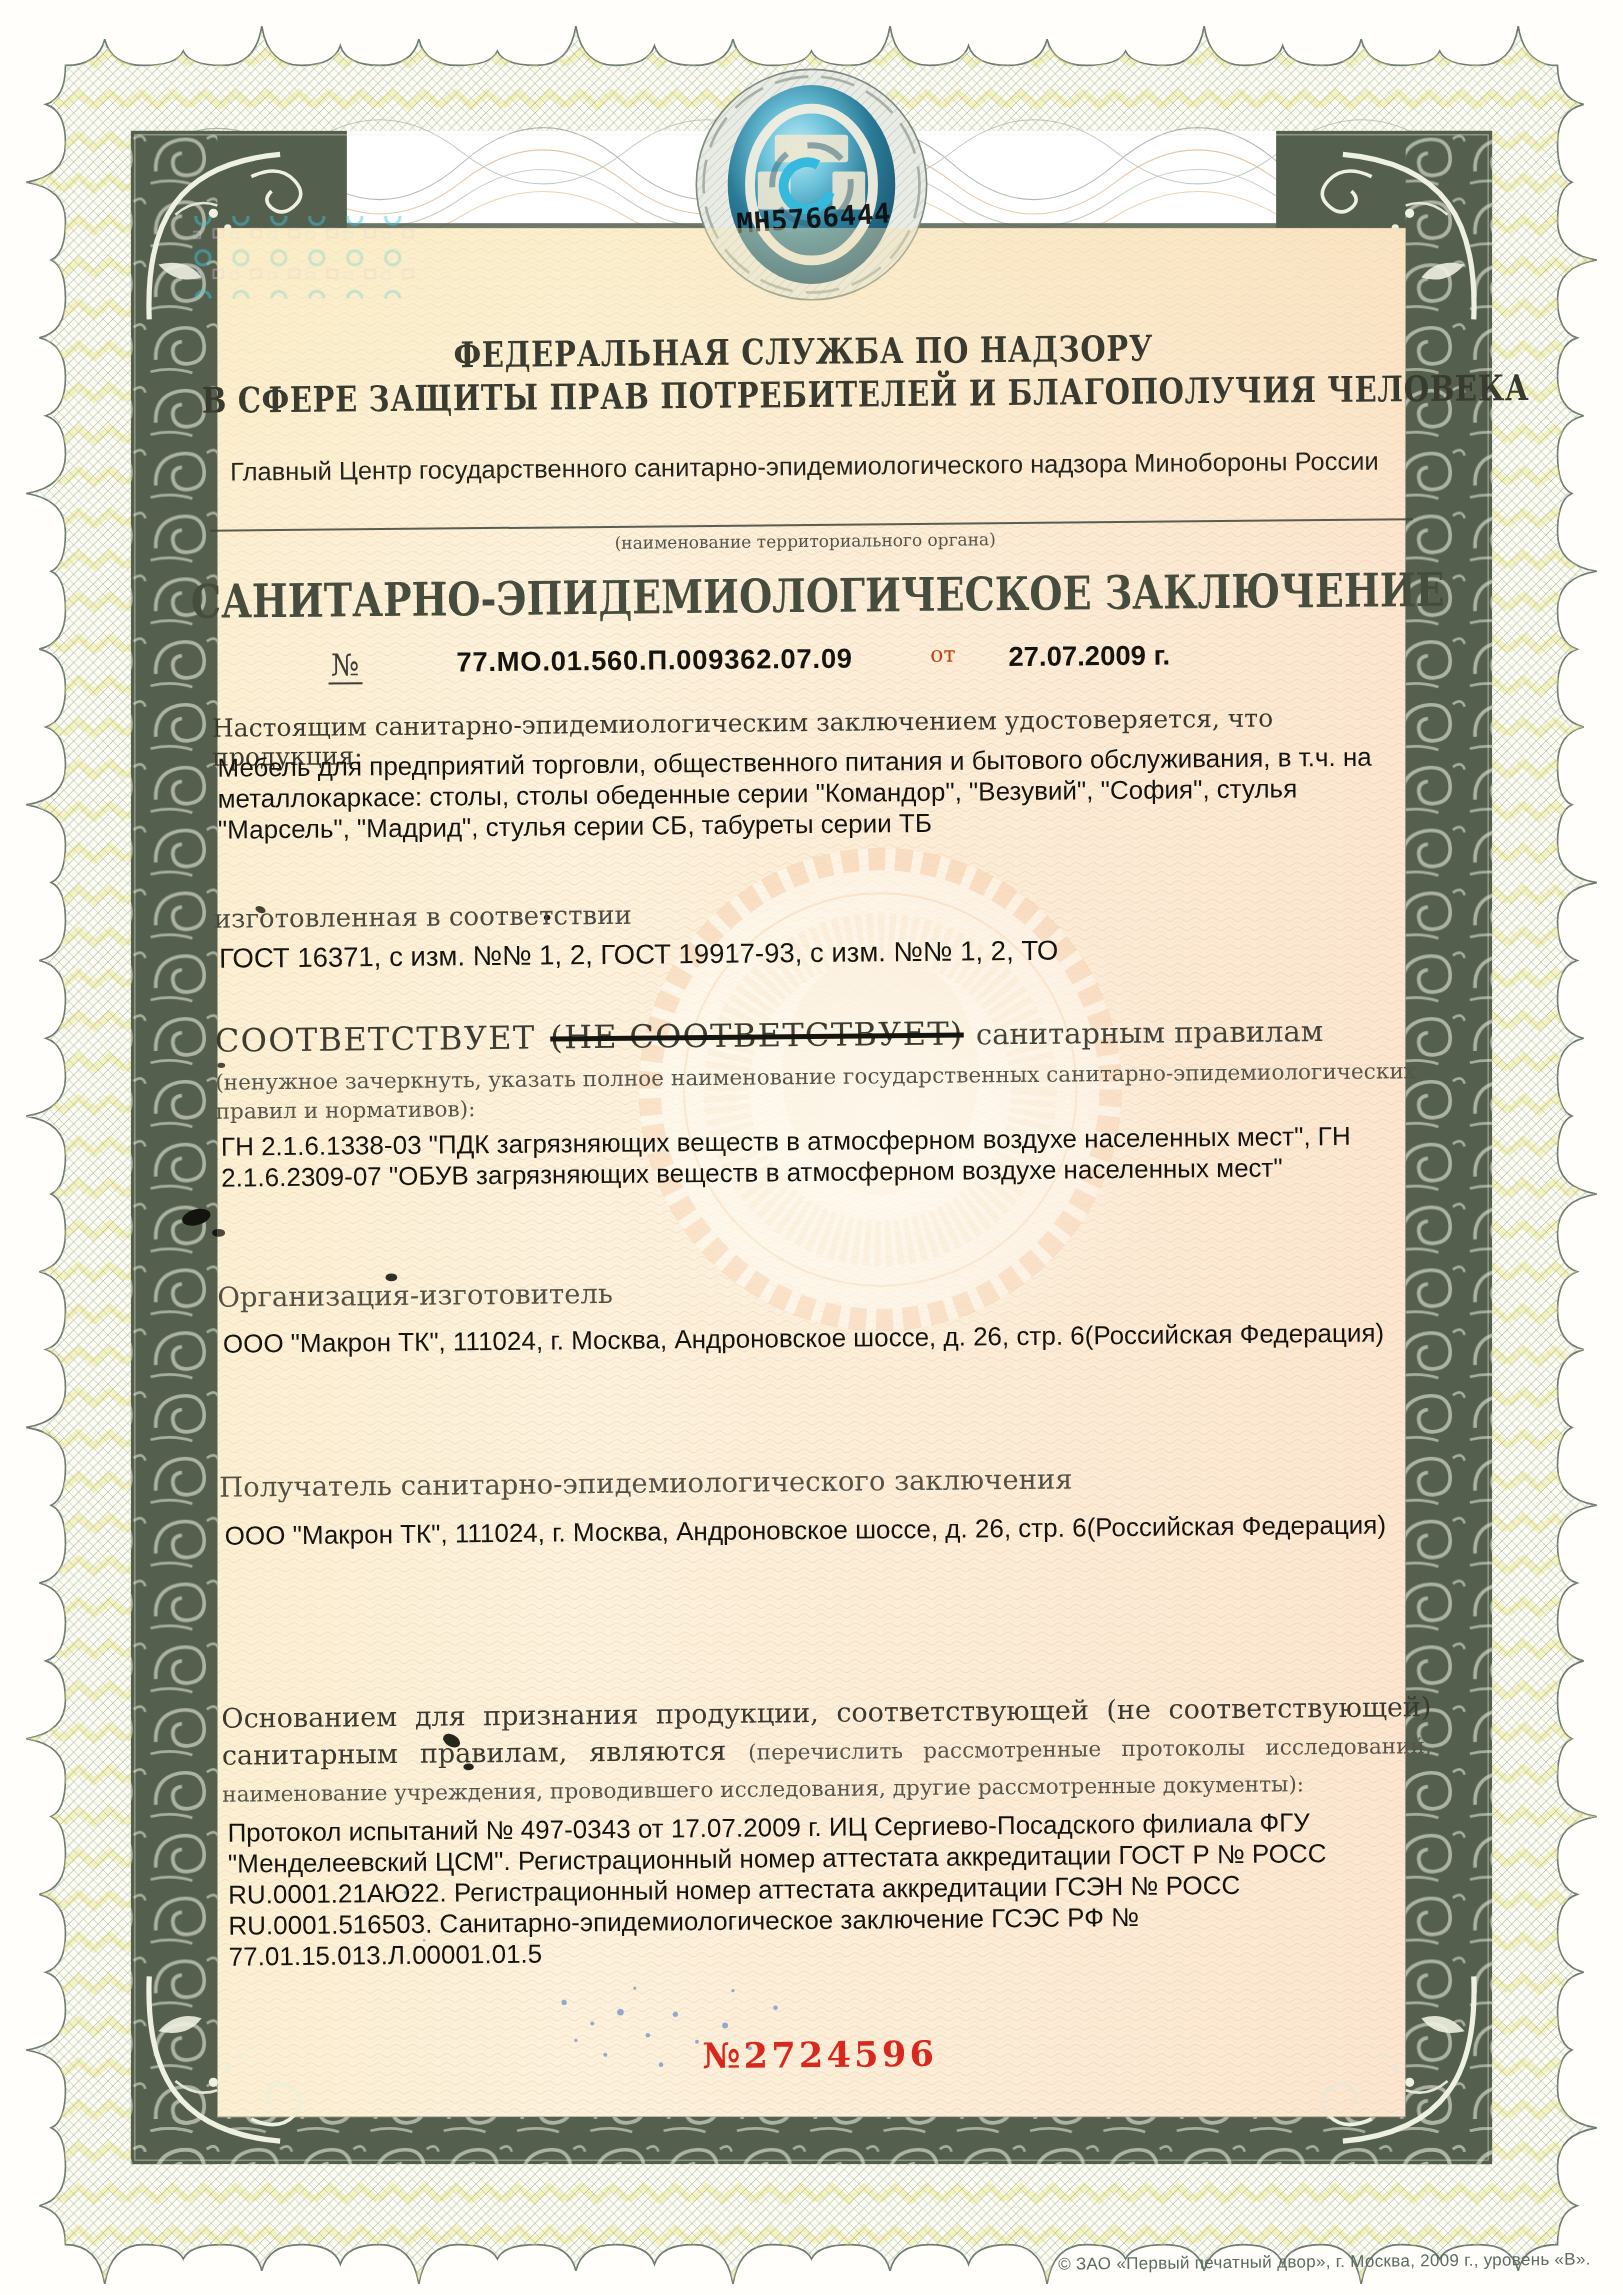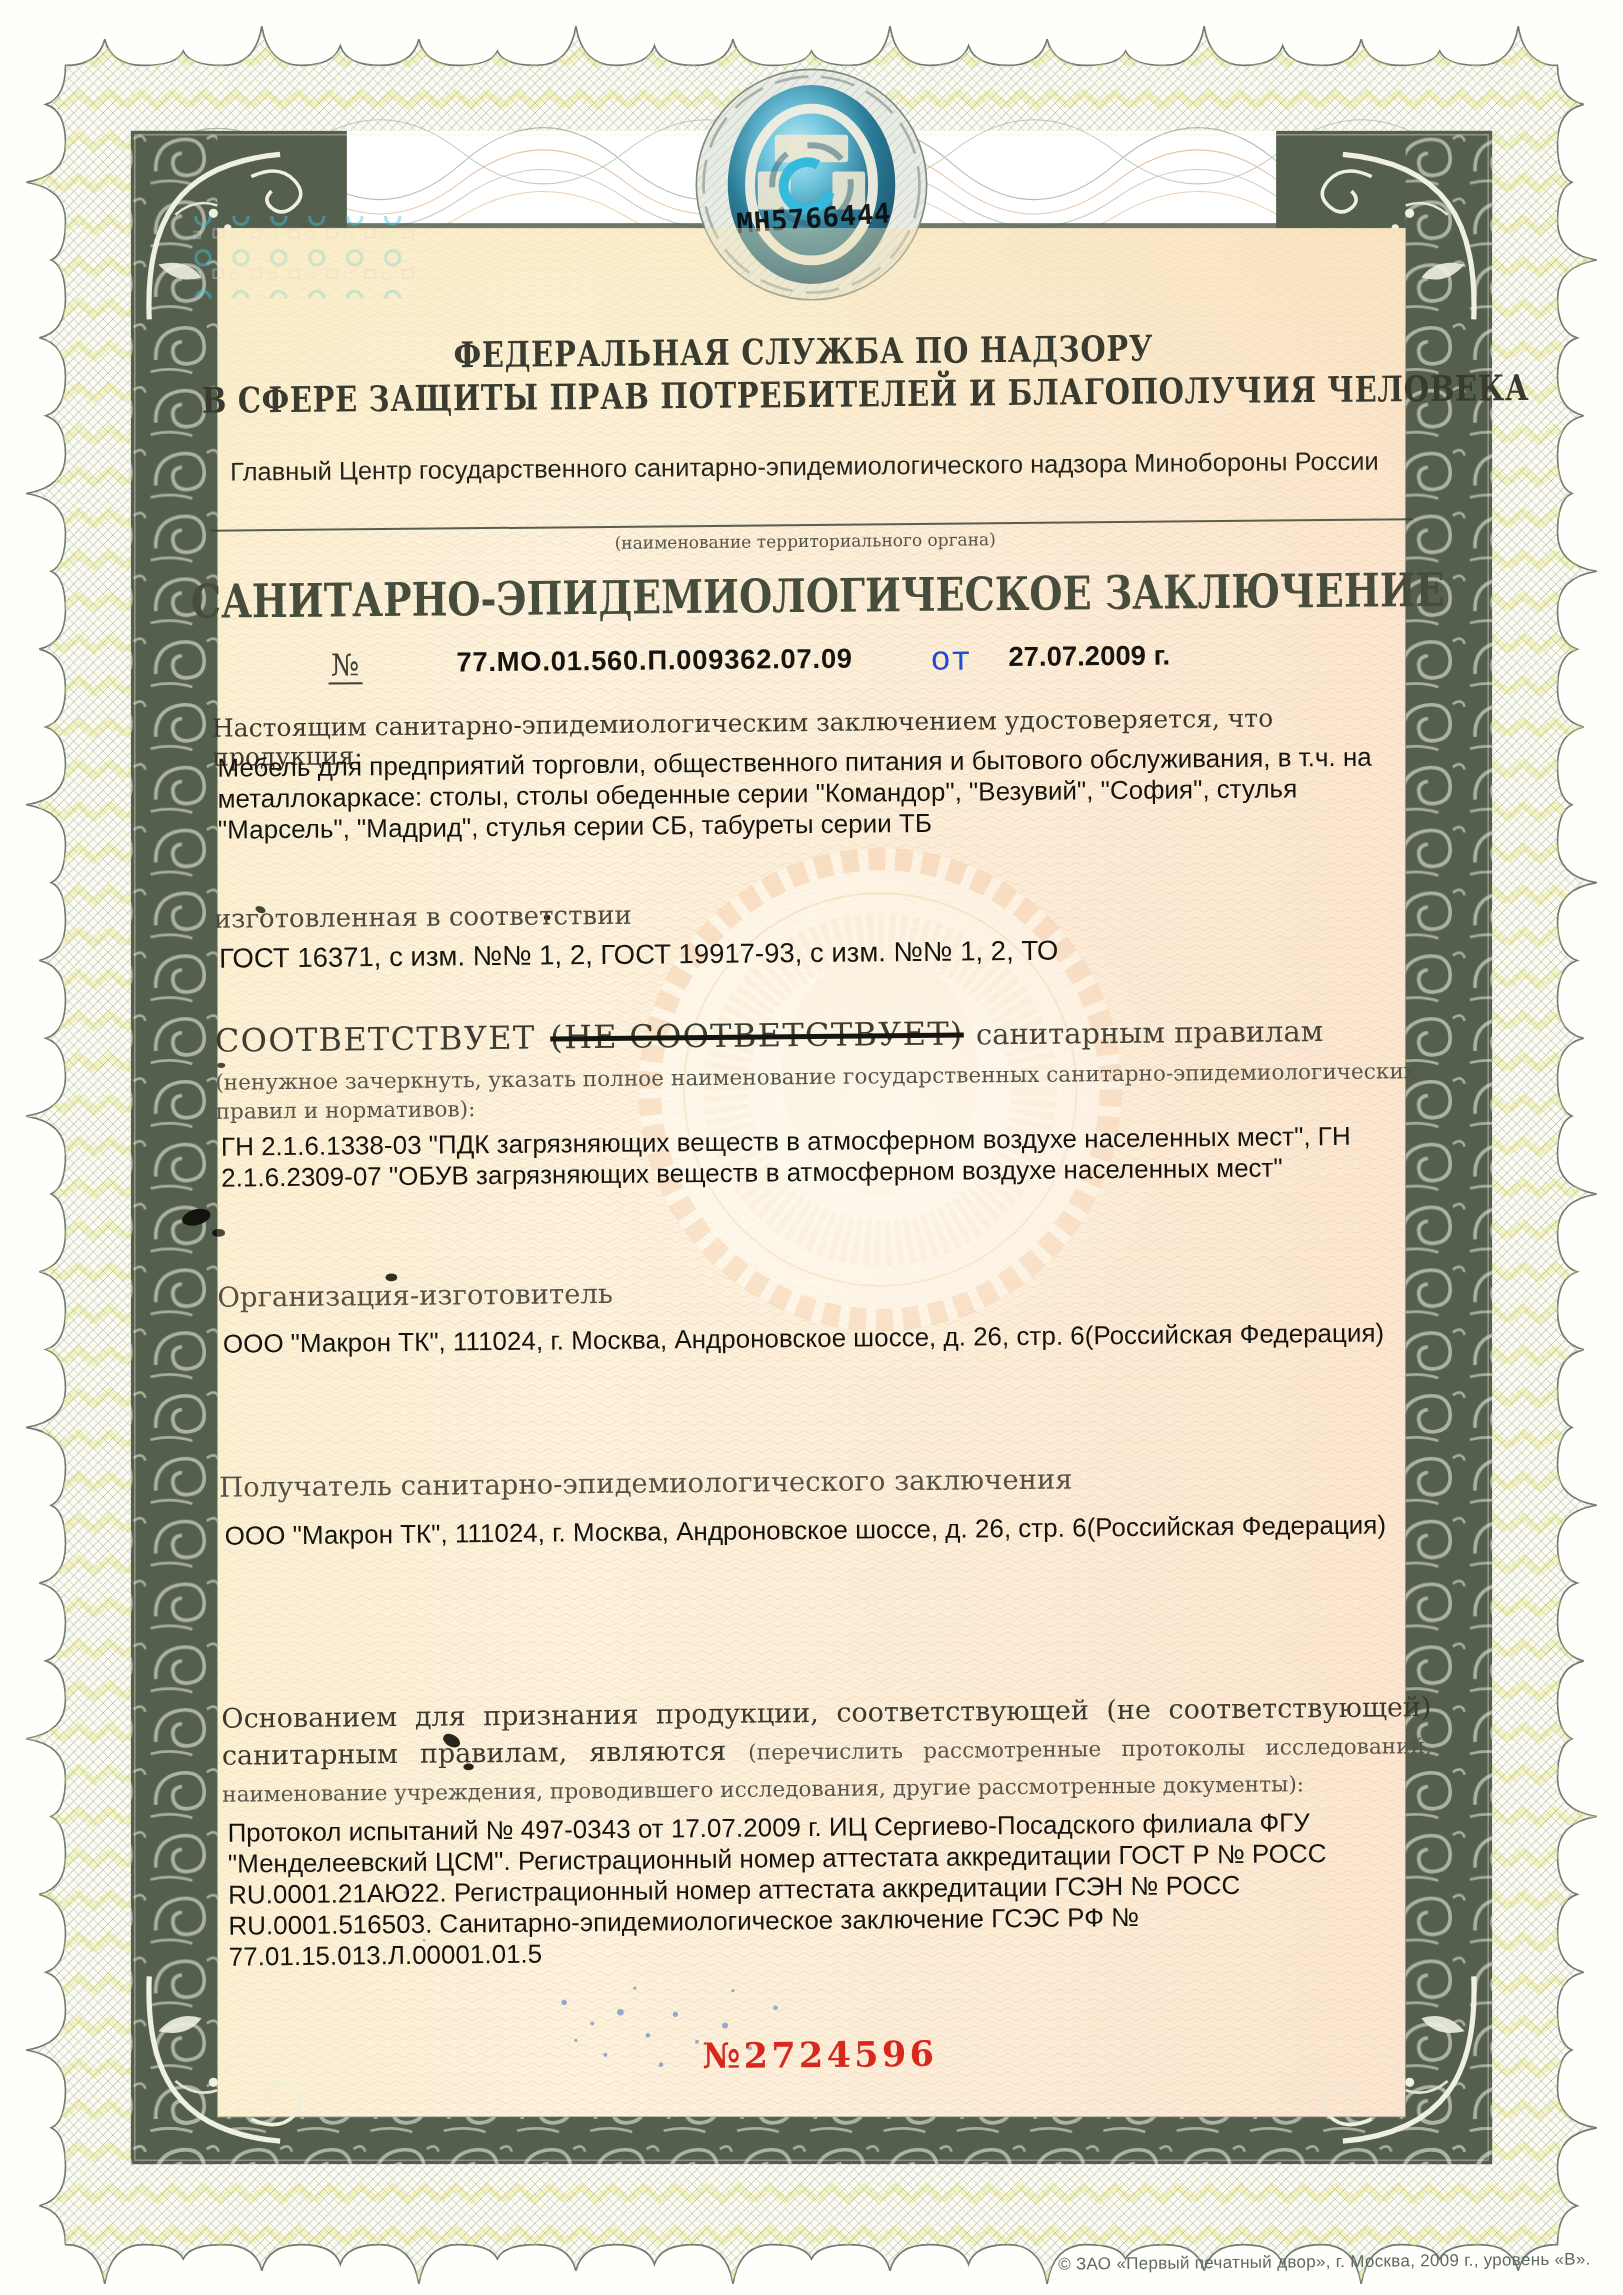--- a/index.html
+++ b/index.html
@@ -202,21 +202,21 @@
     <div class="abs rule" style="top:524px;"></div>
     <div class="abs caption serif center" style="top:531px;">(наименование территориального органа)</div>
 
     <div class="abs doc-title serif center" style="top:568px;">
       <span class="tall">САНИТАРНО-ЭПИДЕМИОЛОГИЧЕСКОЕ ЗАКЛЮЧЕНИЕ</span>
     </div>
 
     <div class="abs no-row" style="left:0;top:643px;width:1623px;height:39px;">
       <span class="serif" style="left:333px;font-size:30px;color:#3e3e36;border-bottom:2px solid #3e3e36;padding:0 2.6px;">№</span>
       <span class="sans" style="left:461px;font-size:27.5px;font-weight:700;color:#15140f;letter-spacing:0.7px;">77.МО.01.560.П.009362.07.09</span>
-      <span class="serif" style="left:935px;font-size:34px;color:#1d4ed8;font-family:Liberation Mono, monospace;">от</span>
+      <span class="serif" style="left:935px;font-size:22px;color:#c2410c;">от</span>
       <span class="sans" style="left:1013px;font-size:27.5px;font-weight:700;color:#15140f;">27.07.2009 г.</span>
     </div>
 
     <div class="abs serif" style="left:216px;top:708px;width:1204px;font-size:25px;color:#3a392f;">Настоящим санитарно-эпидемиологическим заключением удостоверяется, что продукция:</div>
 
     <div class="abs sans val-sans" style="left:221px;top:747px;width:1202px;font-weight:500;">Мебель для предприятий торговли, общественного питания и бытового обслуживания, в т.ч. на металлокаркасе: столы, столы обеденные серии "Командор", "Везувий", "София", стулья "Марсель", "Мадрид", стулья серии СБ, табуреты серии ТБ</div>
 
     <div class="abs serif" style="left:216px;top:898px;font-size:26px;color:#4b4a40;">изготовленная в соответствии</div>
 
     <div class="abs sans" style="left:221px;top:937px;width:1191px;font-size:27.5px;color:#15140f;">ГОСТ 16371, с изм. №№ 1, 2, ГОСТ 19917-93, с изм. №№ 1, 2, ТО</div>

